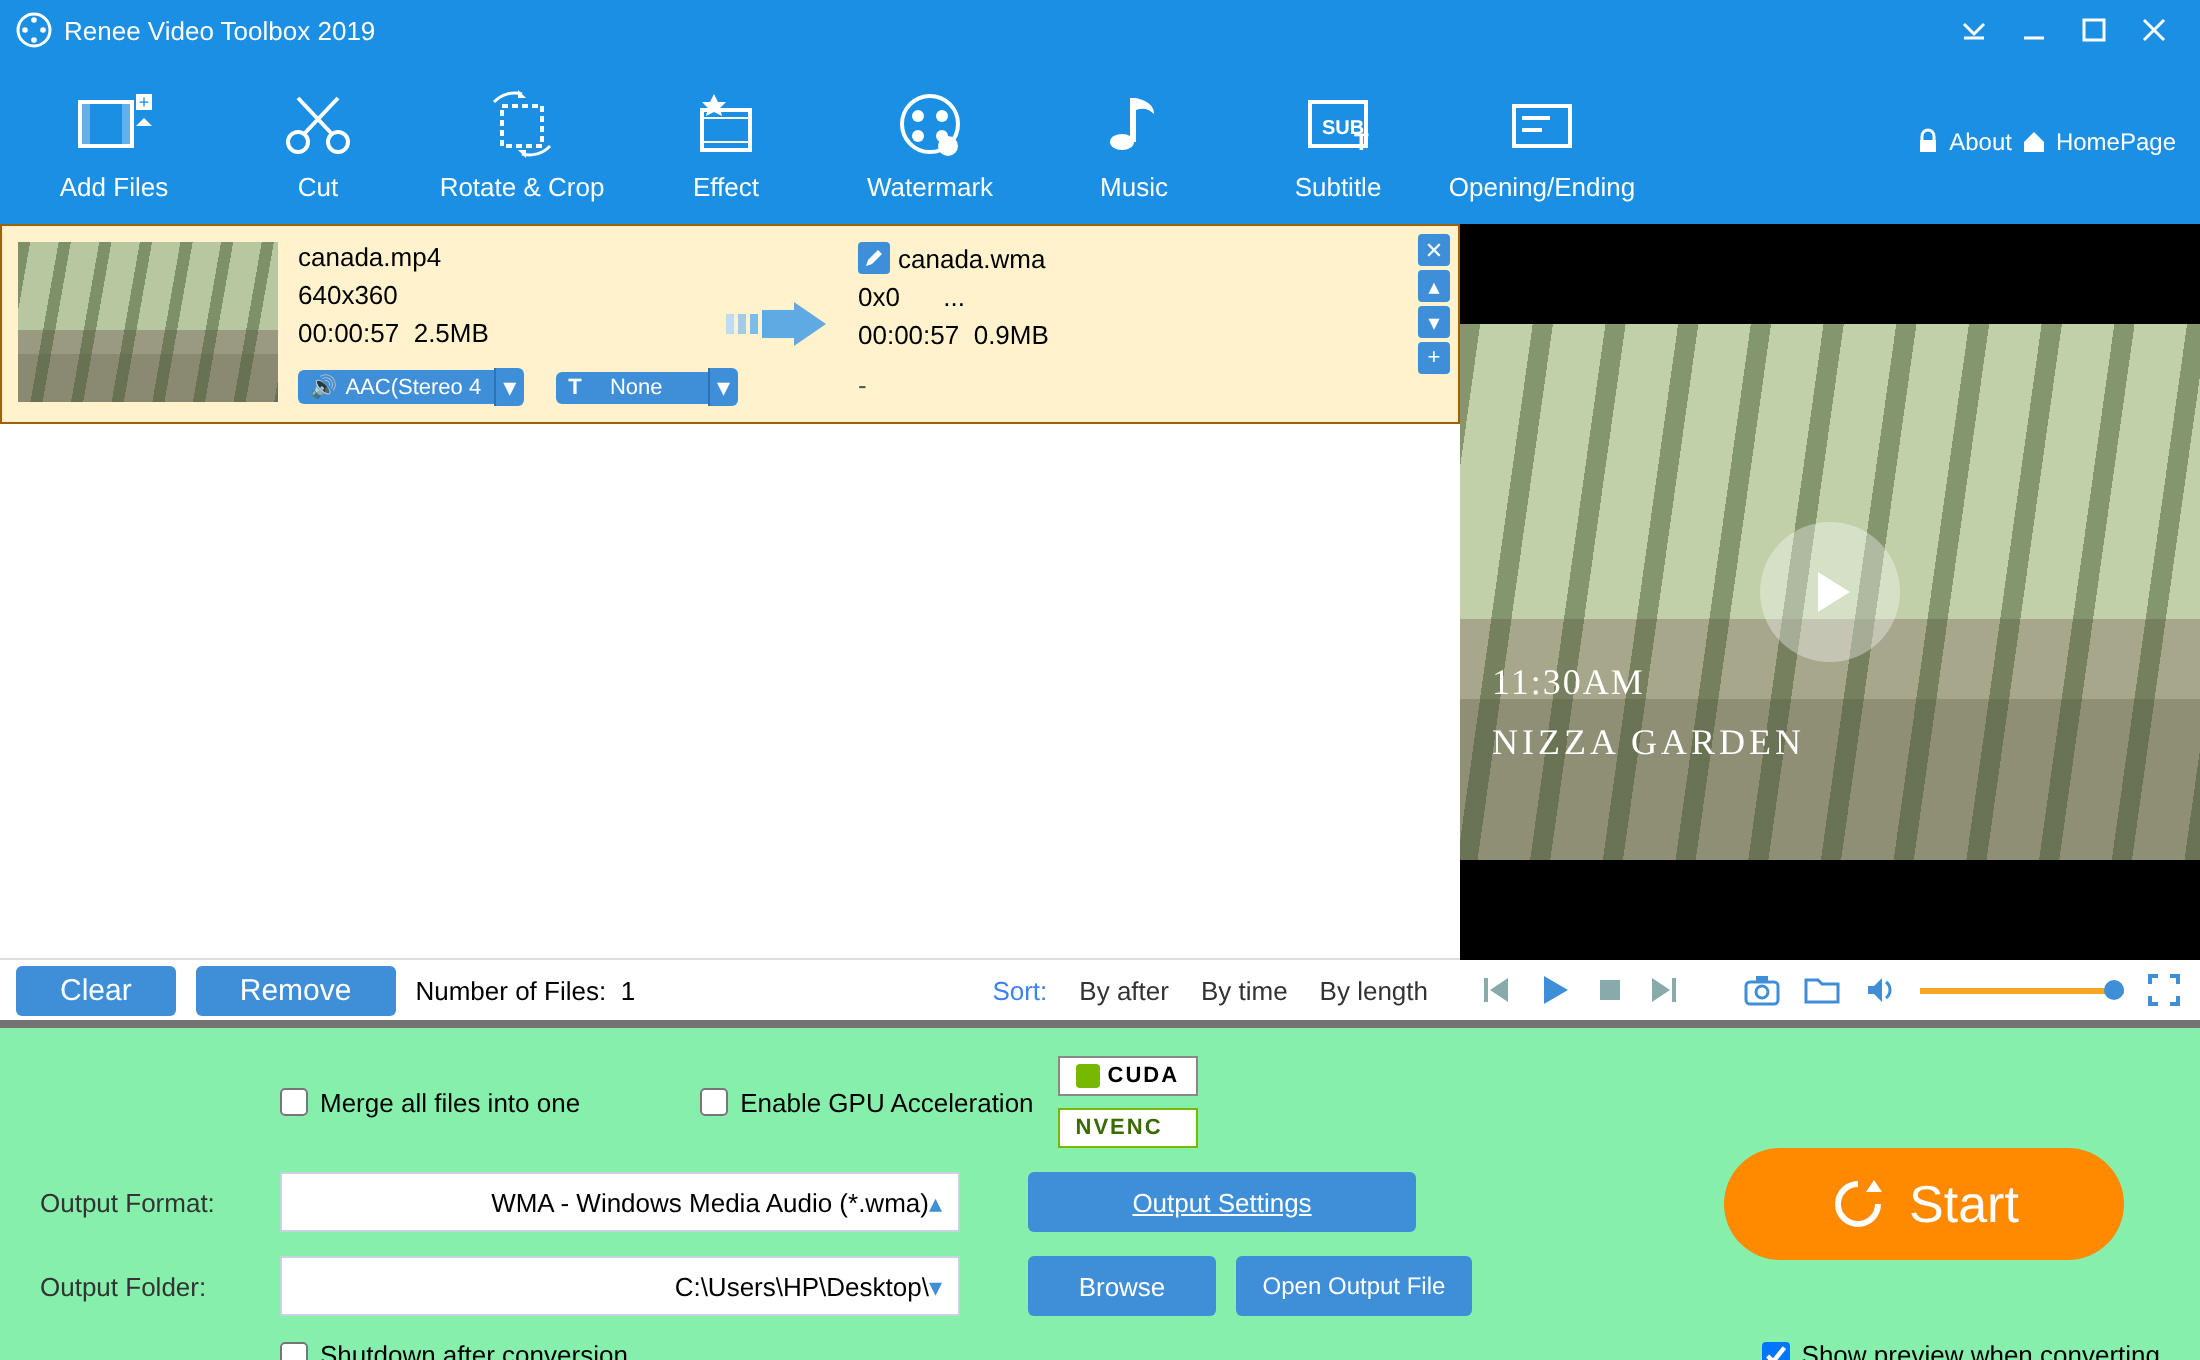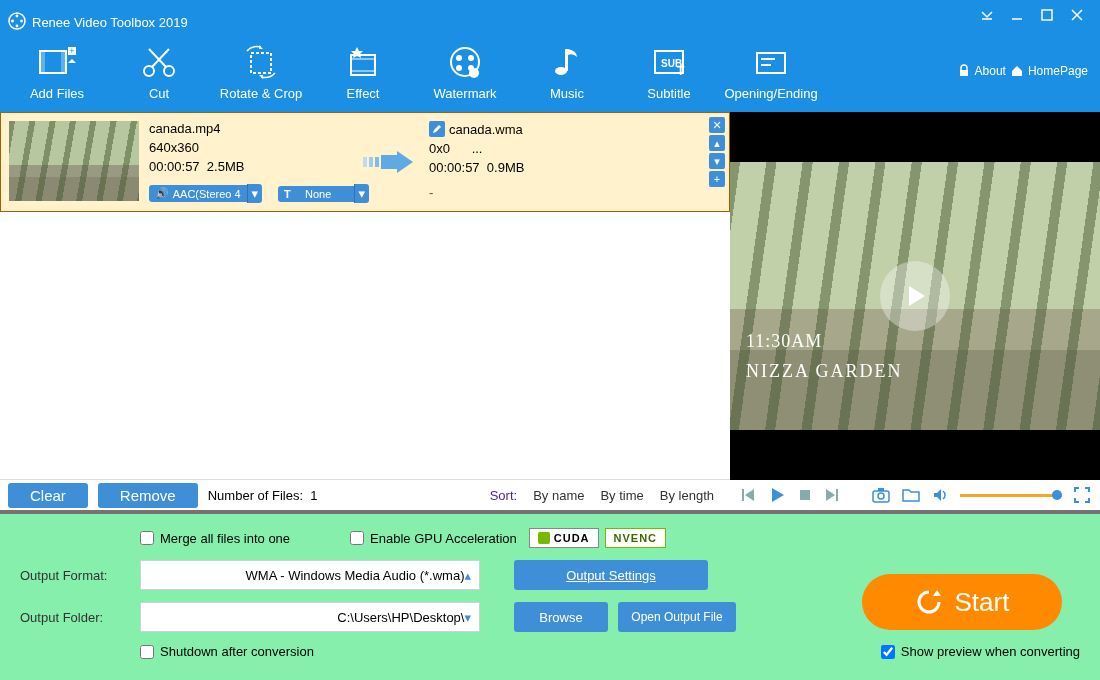--- a/index.html
+++ b/index.html
@@ -1,19 +1,19 @@
 <!DOCTYPE html>
 <html><head>
 <meta charset="utf-8">
 <style>
 * { box-sizing: border-box; margin: 0; padding: 0; font-family: "Segoe UI", Arial, sans-serif; }
 body { width: 1100px; height: 680px; overflow: hidden; background: #fff; }
 
 
-.titlebar { height: 30px; background: #1a8fe3; display: flex; align-items: flex-end; padding: 0 8px; color: #fff; font-size: 13px; }
+.titlebar { height: 30px; background: #1a8fe3; display: flex; align-items: center; padding: 0 8px; color: #fff; font-size: 13px; }
 .titlebar .logo-icon { width: 18px; height: 18px; margin-right: 6px; display:flex;align-items:center;justify-content:center;}
 .titlebar .spacer { flex: 1; }
 .titlebar .win-btn { width: 30px; height: 30px; display: flex; align-items: center; justify-content: center; cursor: pointer; }
 
 
 .toolbar { height: 82px; background: #1a8fe3; display: flex; align-items: center; color: #fff; font-size: 13px; padding: 0 6px; }
 .tool { width: 102px; height: 82px; display: flex; flex-direction: column; align-items: center; justify-content: center; cursor: pointer; }
 .tool .ticon { height: 40px; display:flex;align-items:center;justify-content:center;}
 .tool span { margin-top: 4px; }
 .toolbar .spacer { flex: 1; }
@@ -46,38 +46,38 @@
   repeating-linear-gradient(98deg, rgba(60,80,40,0.45) 0 10px, transparent 10px 36px),
   linear-gradient(#c1d0a8 55%, #a7a78b 55% 70%, #8f8f76 70%); }
 .preview .play { position:absolute; left:50%; top:50%; transform:translate(-50%,-50%); width:70px;height:70px; background:rgba(255,255,255,0.35); border-radius:50%; display:flex;align-items:center;justify-content:center;cursor:pointer;}
 .preview .txt1 { position:absolute; left:16px; bottom:78px; color:#fff; font-family:Georgia,serif; font-size:18px; letter-spacing:1px;}
 .preview .txt2 { position:absolute; left:16px; bottom:48px; color:#fff; font-family:Georgia,serif; font-size:18px; letter-spacing:2px;}
 
 
 .actionbar { height: 30px; display:flex; align-items:center; padding:2px 8px; gap:10px; font-size:13px;}
 .btn-s { background:#3f8fd8;color:#fff;border:none;padding:4px 22px;border-radius:3px;cursor:pointer;font-size:15px;}
 .sorts { display:flex; gap:16px; margin-left:auto; margin-right:8px;}
-.sorts span:first-child{color:#4c1d95;}
+.sorts span:first-child{color:#3b82f6;}
 .sorts .sopt{color:#333;cursor:pointer;}
 .player-ctl { width:370px; height:30px; display:flex; align-items:center; gap:12px; padding:0 10px;}
 .pc { color:#3f8fd8; cursor:pointer; display:flex;align-items:center;}
 .volbar { flex:1; height:3px; background:#f5a623; position:relative;}
 .volbar .knob { position:absolute; right:0; top:-4px; width:10px;height:10px;background:#3f8fd8;border-radius:50%;}
 
 
 .bottom { height:170px; background:#86efac; border-top:4px solid #737373; padding:14px 20px; position:relative; font-size:13px;}
 .row { display:flex; align-items:center; gap:10px; margin-bottom:12px; }
 .lbl { width:110px; color:#333; }
 .combo { flex:0 0 340px; height:30px; border:1px solid #c7d3e0; background:#fff; display:flex; align-items:center; padding:0 8px; justify-content:flex-end; cursor:pointer;}
 .combo .car { color:#3f8fd8; }
 .btn-m { background:#3f8fd8;color:#fff;border:none;height:30px;padding:0 28px;border-radius:3px;cursor:pointer;font-size:13px;}
 .btn-n { background:#3f8fd8;color:#fff;border:none;height:30px;padding:0 8px;border-radius:3px;cursor:pointer;font-size:12px;}
 .chk { display:flex; align-items:center; gap:6px; cursor:pointer;}
 .chk input{width:14px;height:14px;}
-.gpu-chips { display:flex; gap:6px;}
+.gpu-chips { display:flex; gap:6px;flex-direction:column;}
 .chip { border:1px solid #888; padding:3px 8px; font-size:11px; font-weight:bold; letter-spacing:1px; display:flex;align-items:center;gap:4px;background:#fff;}
 .chip.cuda .dot{width:12px;height:12px;background:#77b900;border-radius:2px;}
 .chip.nvenc{border-color:#77b900;color:#3a6b00;}
 .start { position:absolute; right:38px; top:60px; background:#ff8a00; color:#fff; border:none; border-radius:30px; width:200px; height:56px; font-size:26px; display:flex;align-items:center;justify-content:center;gap:12px;cursor:pointer;}
 
 svg { display:block; }
 </style>
 </head>
 <body>
 
@@ -301,21 +301,21 @@
   </div>
 </div>
 
 <div style="display:flex;">
   <div class="actionbar" style="flex:1;">
     <button class="btn-s">Clear</button>
     <button class="btn-s">Remove</button>
     <span><span>Number of Files:</span>&nbsp;&nbsp;<span>1</span></span>
     <div class="sorts">
       <span>Sort:</span>
-      <span class="sopt">By name</span>
+      <span class="sopt">By after</span>
       <span class="sopt">By time</span>
       <span class="sopt">By length</span>
     </div>
   </div>
   <div class="player-ctl">
     <span class="pc">
         <svg width="16" height="16" viewBox="0 0 16 16">
           <rect x="2" y="2" width="2" height="12" fill="#8aa"></rect>
           <path d="M14 2 L5 8 L14 14 Z" fill="#8aa"></path>
         </svg>

